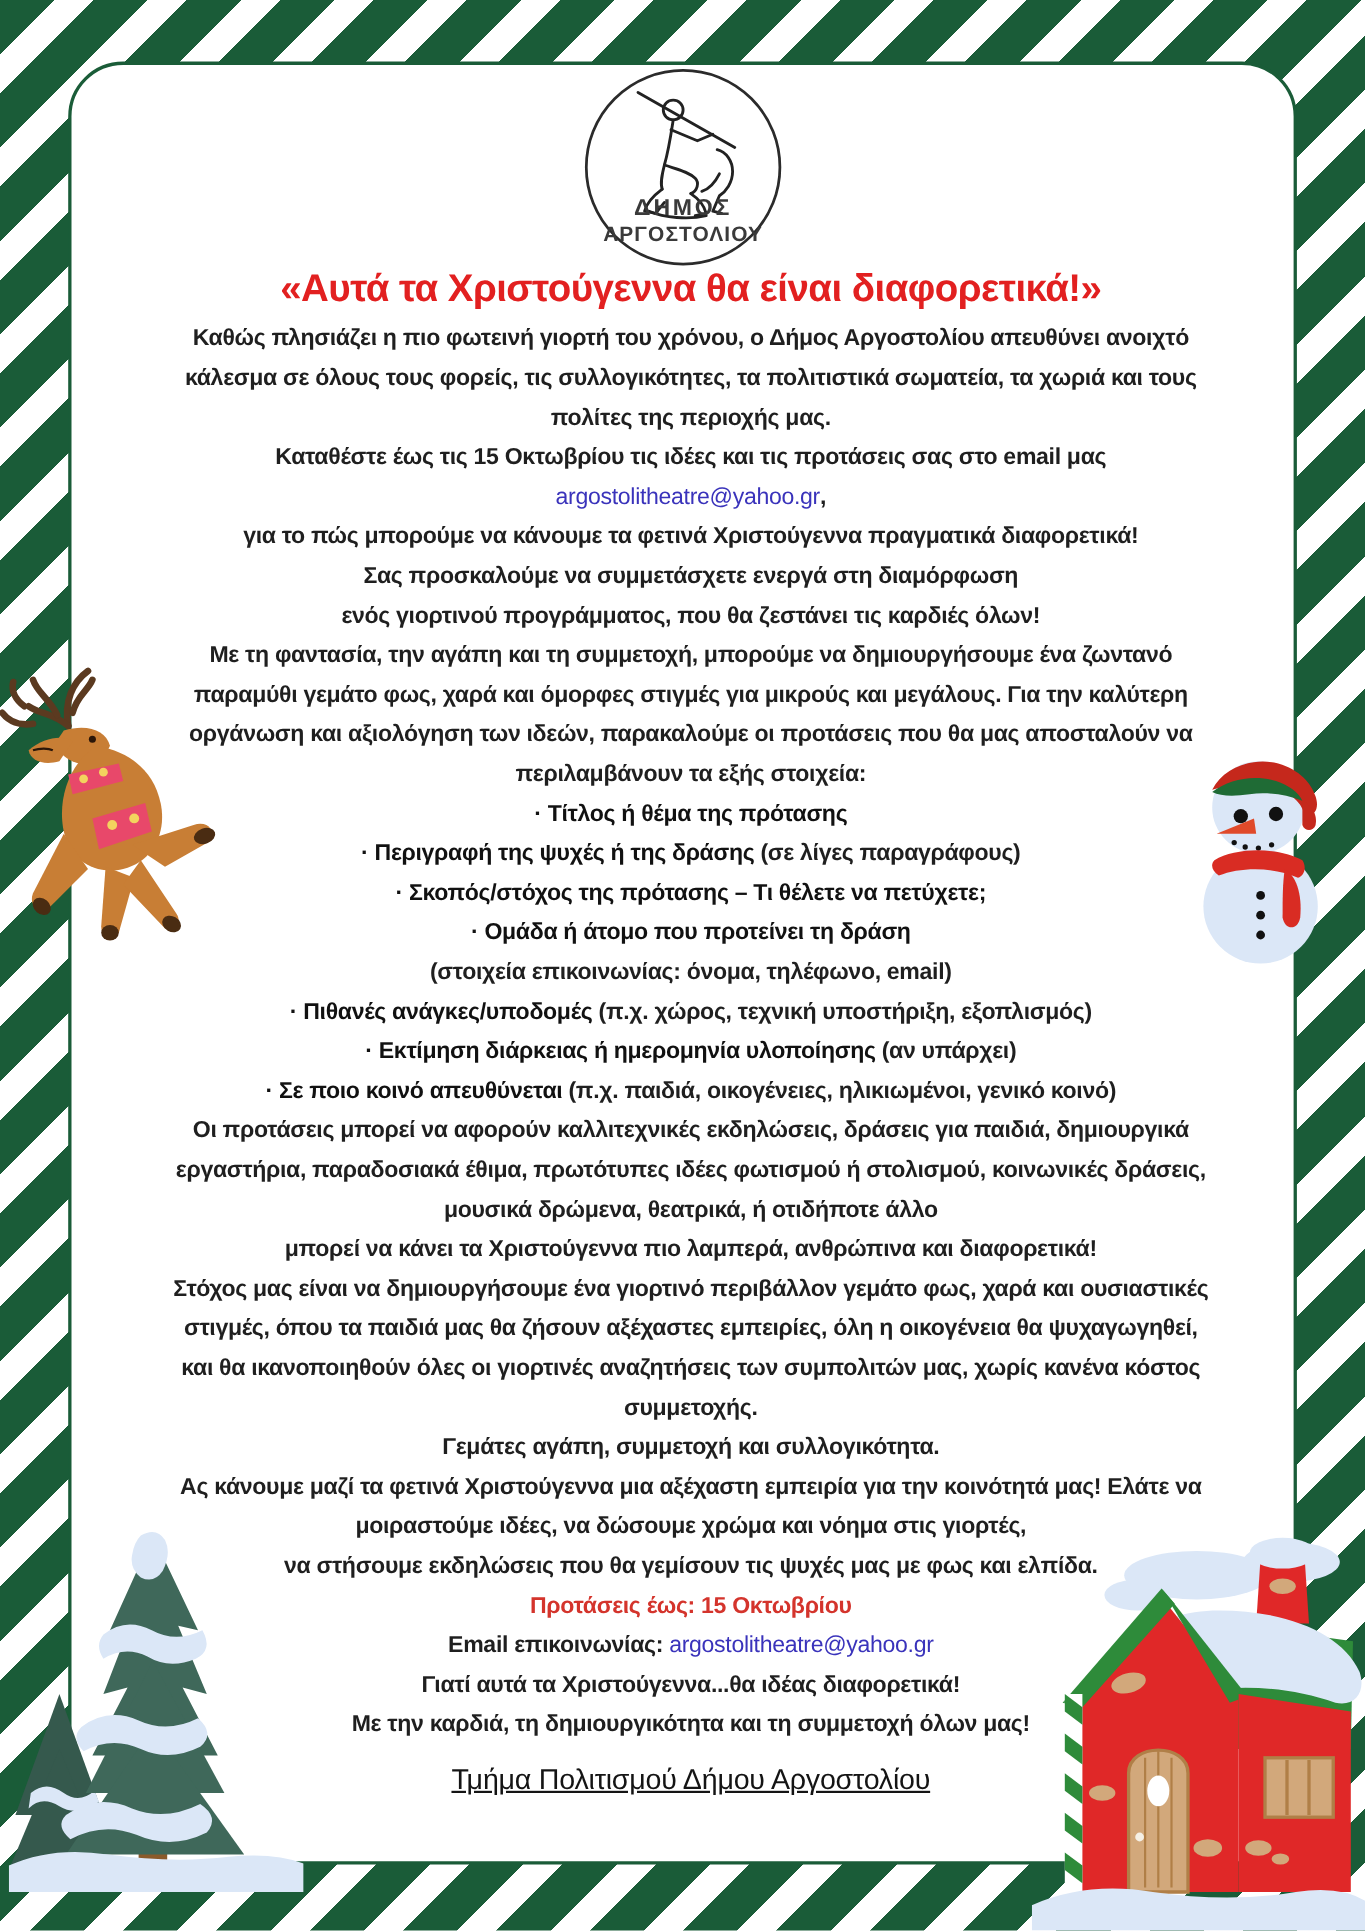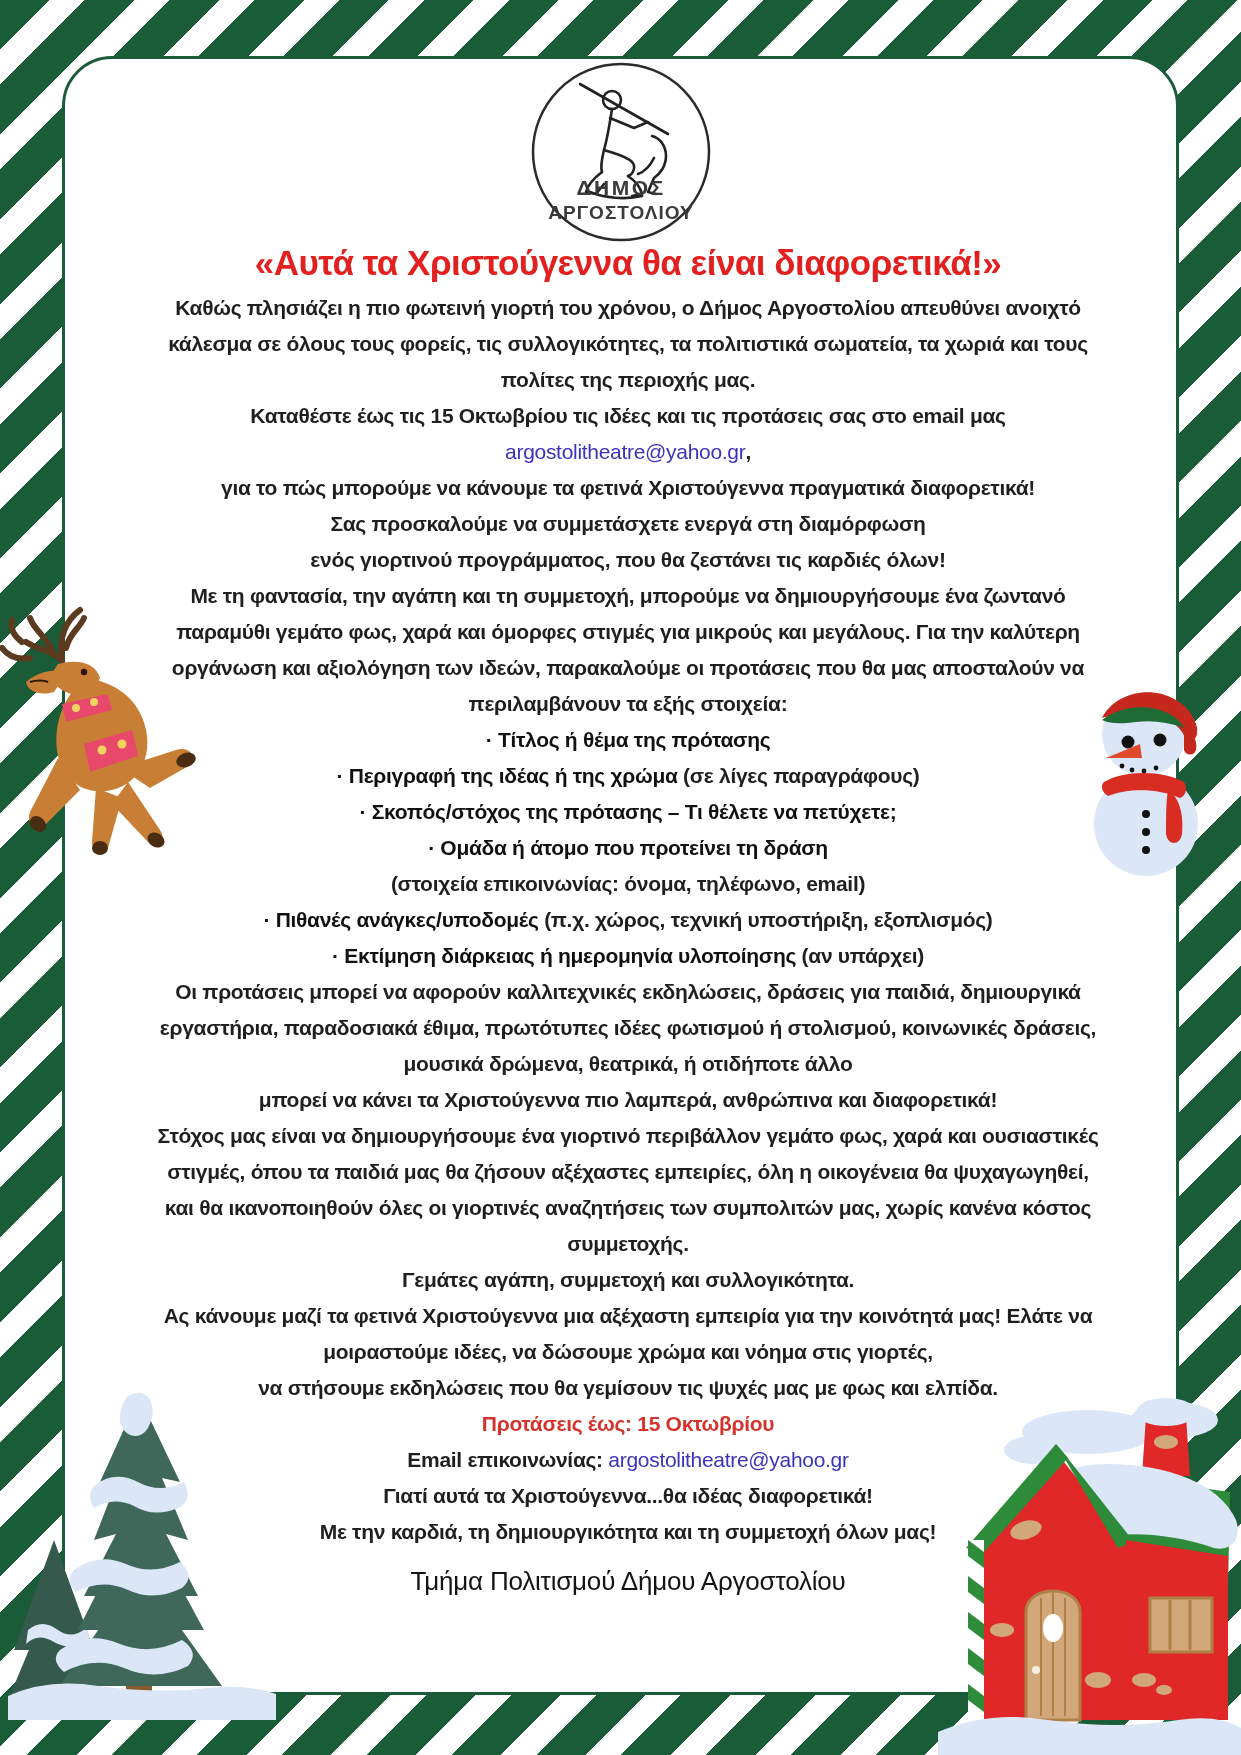--- a/index.html
+++ b/index.html
@@ -63,20 +63,21 @@
   .seg-n{ font-weight:700; color:var(--ink); }
   .seg-b{ font-weight:700; color:#111111;margin-top:32px; }
   .seg-rb{ font-weight:700; color:var(--deadline-red); }
   .seg-link{ font-weight:400; color:var(--link-blue); cursor:pointer; }
   .footer-line{
     margin-top:14px;
     font-size:26px;
     line-height:34px;
     color:#141414;
     letter-spacing:-0.2px;
+    text-decoration:underline;
   }
   .decoration{ position:absolute; pointer-events:none; }
   .deco-reindeer{ left:0px;   top:598px;  width:212px; height:282px; }
   .deco-snowman { left:1088px;top:678px;  width:124px; height:200px; }
   .deco-tree    { left:8px;   top:1390px; width:268px; height:330px; }
   .deco-house   { left:938px; top:1380px; width:303px; height:375px; }
 </style>
 </head>
 <body>
 
@@ -246,26 +247,27 @@
       <div class="line"><span class="seg-n">Καταθέστε έως τις 15 Οκτωβρίου τις ιδέες και τις προτάσεις σας στο email μας</span></div>
       <div class="line"><span class="seg-link">argostolitheatre@yahoo.gr</span><span class="seg-n">,</span></div>
       <div class="line"><span class="seg-n">για το πώς μπορούμε να κάνουμε τα φετινά Χριστούγεννα πραγματικά διαφορετικά!</span></div>
       <div class="line"><span class="seg-n">Σας προσκαλούμε να συμμετάσχετε ενεργά στη διαμόρφωση</span></div>
       <div class="line"><span class="seg-n">ενός γιορτινού προγράμματος, που θα ζεστάνει τις καρδιές όλων!</span></div>
       <div class="line"><span class="seg-n">Με τη φαντασία, την αγάπη και τη συμμετοχή, μπορούμε να δημιουργήσουμε ένα ζωντανό</span></div>
       <div class="line"><span class="seg-n">παραμύθι γεμάτο φως, χαρά και όμορφες στιγμές για μικρούς και μεγάλους. Για την καλύτερη</span></div>
       <div class="line"><span class="seg-n">οργάνωση και αξιολόγηση των ιδεών, παρακαλούμε οι προτάσεις που θα μας αποσταλούν να</span></div>
       <div class="line"><span class="seg-n">περιλαμβάνουν τα εξής στοιχεία:</span></div>
       <div class="line"><span class="seg-b">· Τίτλος ή θέμα της πρότασης</span></div>
-      <div class="line"><span class="seg-b">· Περιγραφή της ιδέας ή της χρώμα</span><span class="seg-n"> (σε λίγες παραγράφους)</span></div>
+      <div class="line"><span class="seg-b">· Περιγραφή της ψυχές ή της δράσης</span><span class="seg-n"> (σε λίγες παραγράφους)</span></div>
       <div class="line"><span class="seg-b">· Σκοπός/στόχος της πρότασης – Τι θέλετε να πετύχετε;</span></div>
       <div class="line"><span class="seg-b">· Ομάδα ή άτομο που προτείνει τη δράση</span></div>
       <div class="line"><span class="seg-n">(στοιχεία επικοινωνίας: όνομα, τηλέφωνο, email)</span></div>
       <div class="line"><span class="seg-b">· Πιθανές ανάγκες/υποδομές</span><span class="seg-n"> (π.χ. χώρος, τεχνική υποστήριξη, εξοπλισμός)</span></div>
       <div class="line"><span class="seg-b">· Εκτίμηση διάρκειας ή ημερομηνία υλοποίησης</span><span class="seg-n"> (αν υπάρχει)</span></div>
+      <div class="line"><span class="seg-b">· Σε ποιο κοινό απευθύνεται</span><span class="seg-n"> (π.χ. παιδιά, οικογένειες, ηλικιωμένοι, γενικό κοινό)</span></div>
       <div class="line"><span class="seg-n">Οι προτάσεις μπορεί να αφορούν καλλιτεχνικές εκδηλώσεις, δράσεις για παιδιά, δημιουργικά</span></div>
       <div class="line"><span class="seg-n">εργαστήρια, παραδοσιακά έθιμα, πρωτότυπες ιδέες φωτισμού ή στολισμού, κοινωνικές δράσεις,</span></div>
       <div class="line"><span class="seg-n">μουσικά δρώμενα, θεατρικά, ή οτιδήποτε άλλο</span></div>
       <div class="line"><span class="seg-n">μπορεί να κάνει τα Χριστούγεννα πιο λαμπερά, ανθρώπινα και διαφορετικά!</span></div>
       <div class="line"><span class="seg-n">Στόχος μας είναι να δημιουργήσουμε ένα γιορτινό περιβάλλον γεμάτο φως, χαρά και ουσιαστικές</span></div>
       <div class="line"><span class="seg-n">στιγμές, όπου τα παιδιά μας θα ζήσουν αξέχαστες εμπειρίες, όλη η οικογένεια θα ψυχαγωγηθεί,</span></div>
       <div class="line"><span class="seg-n">και θα ικανοποιηθούν όλες οι γιορτινές αναζητήσεις των συμπολιτών μας, χωρίς κανένα κόστος</span></div>
       <div class="line"><span class="seg-n">συμμετοχής.</span></div>
       <div class="line"><span class="seg-n">Γεμάτες αγάπη, συμμετοχή και συλλογικότητα.</span></div>
       <div class="line"><span class="seg-n">Ας κάνουμε μαζί τα φετινά Χριστούγεννα μια αξέχαστη εμπειρία για την κοινότητά μας! Ελάτε να</span></div>

